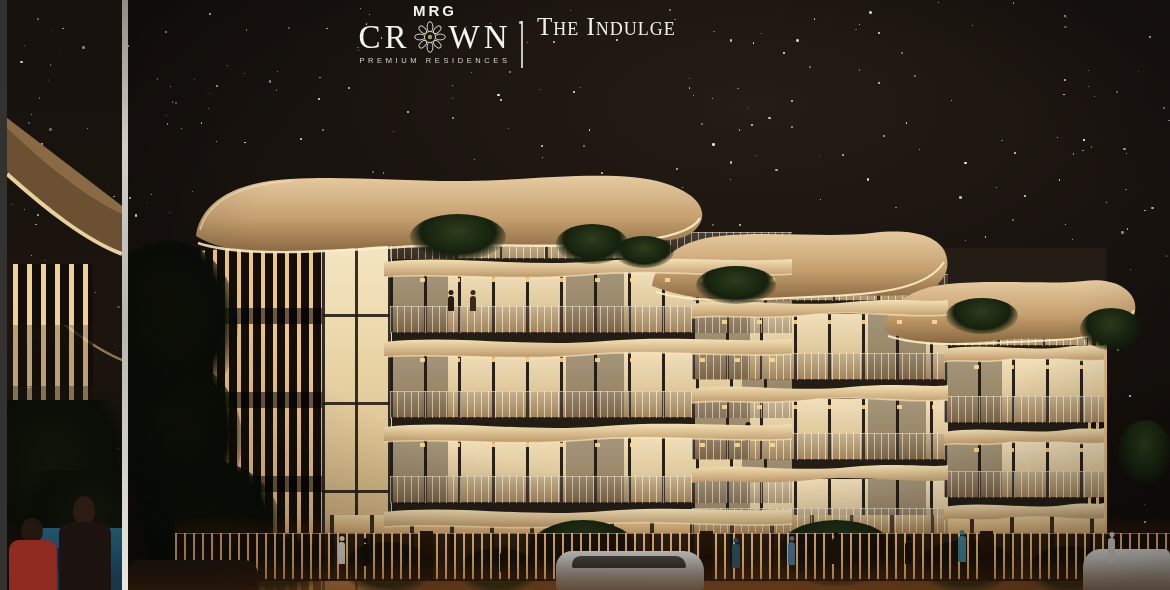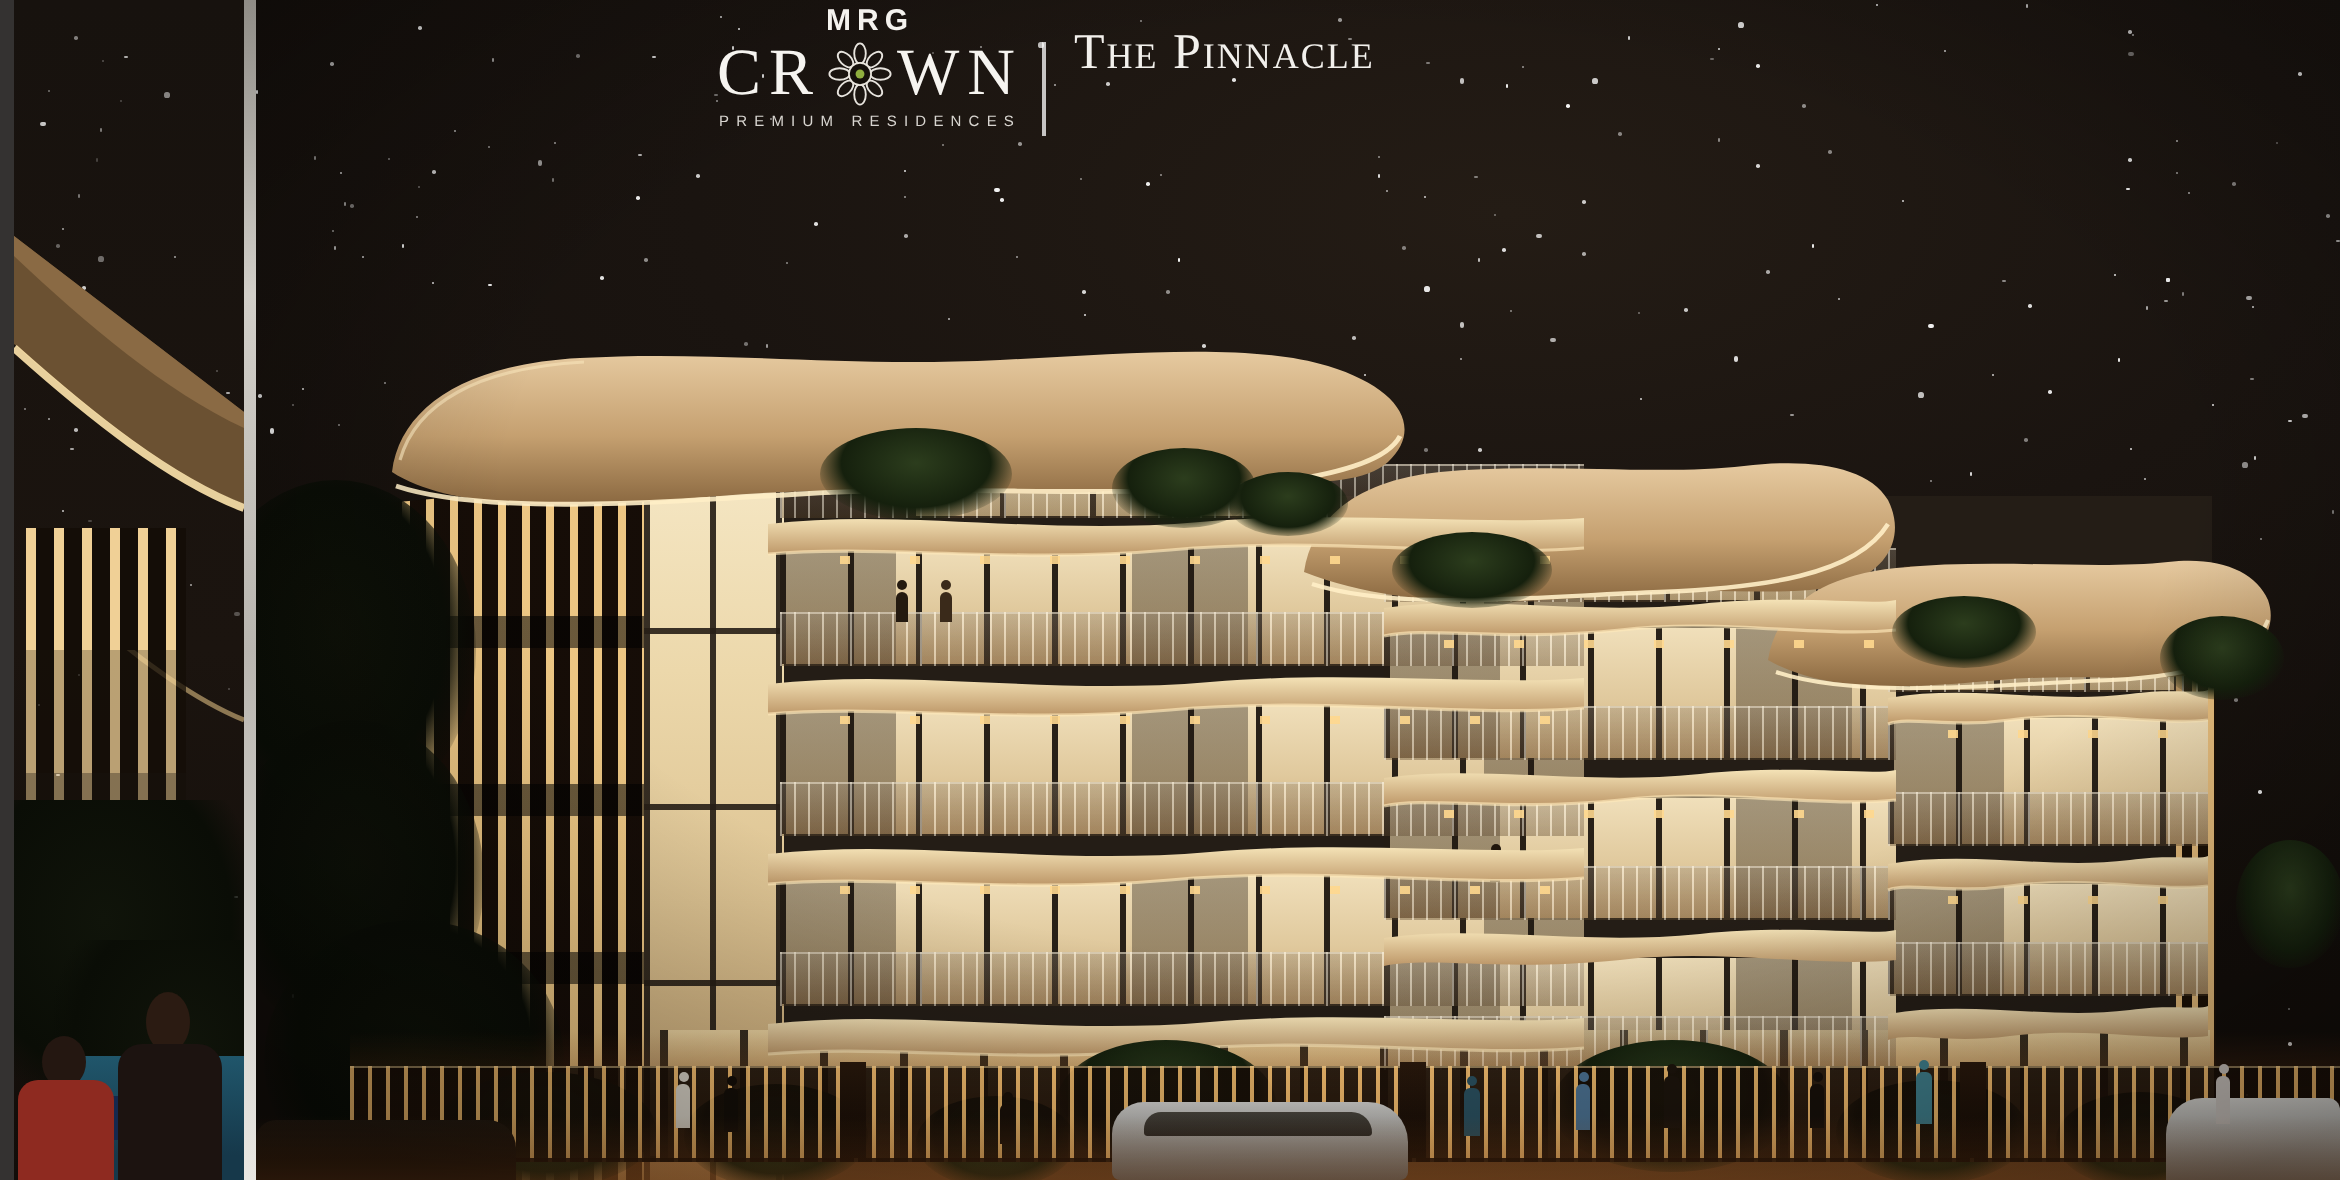--- a/index.html
+++ b/index.html
@@ -664,21 +664,21 @@
           </g>
           <circle cx="20" cy="20" r="6.5" fill="#15100b" stroke="#e8e4dc" stroke-width="1"></circle>
           <circle cx="20" cy="20" r="2.6" fill="#8fae3e"></circle>
         </svg>
         <span>WN</span>
       </div>
       <div class="brand-sub">PREMIUM RESIDENCES</div>
     </div>
     <div class="m sep"></div>
     <div class="m tagline">
-      <div>The Pinnacle</div>
+      <div>The Indulge</div>
     </div>
 
     <div class="m tree-dark" style="left:-30px;top:240px;width:140px;height:170px;"></div>
     <div class="m tree-dark" style="left:-16px;top:360px;width:130px;height:160px;"></div>
     <div class="m tree-dark" style="left:4px;top:460px;width:150px;height:140px;"></div>
 
     <div class="m facade-base"></div>
     <div class="m slat-wall"></div>
     <div class="m corner-tower"></div>
     <div class="m side-slat-r"></div>

